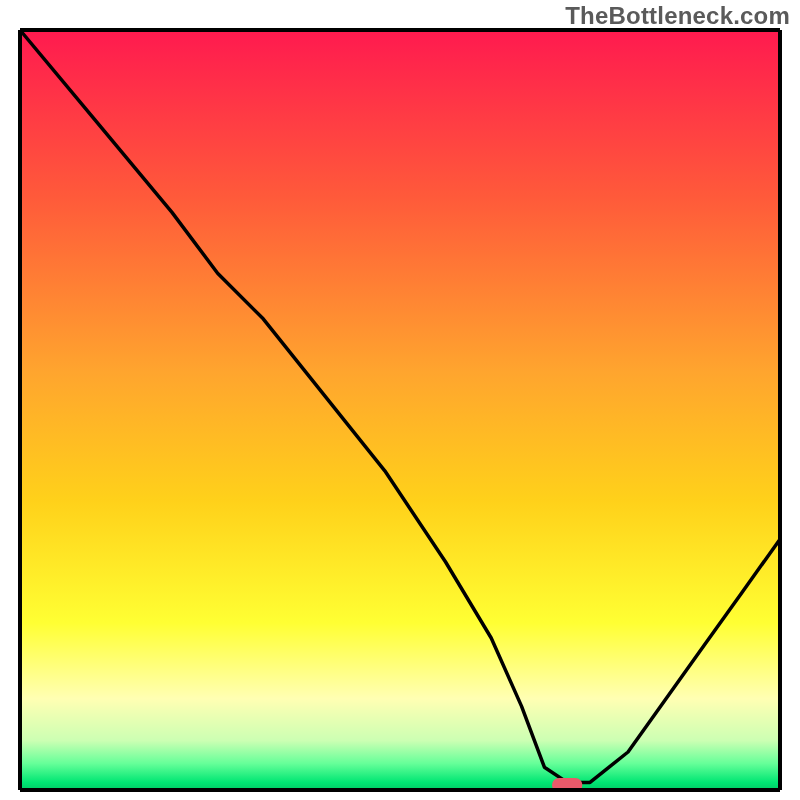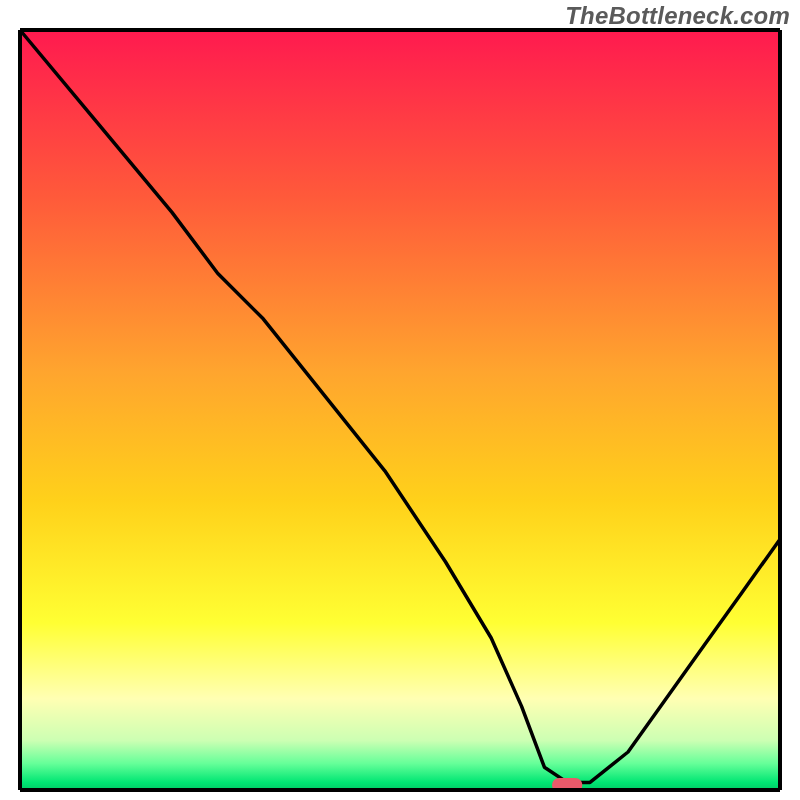--- a/index.html
+++ b/index.html
@@ -7,21 +7,20 @@
     padding: 0;
     width: 800px;
     height: 800px;
     background: #ffffff;
     font-family: Arial, Helvetica, sans-serif;
   }
   .container {
     position: relative;
     width: 800px;
     height: 652px;
-    font-style: italic;
   }
   .watermark {
     position: absolute;
     top: 2px;
     right: 10px;
     font-size: 24px;
     font-weight: 600;
     color: #5a5a5a;
     letter-spacing: 0.2px;
   }

